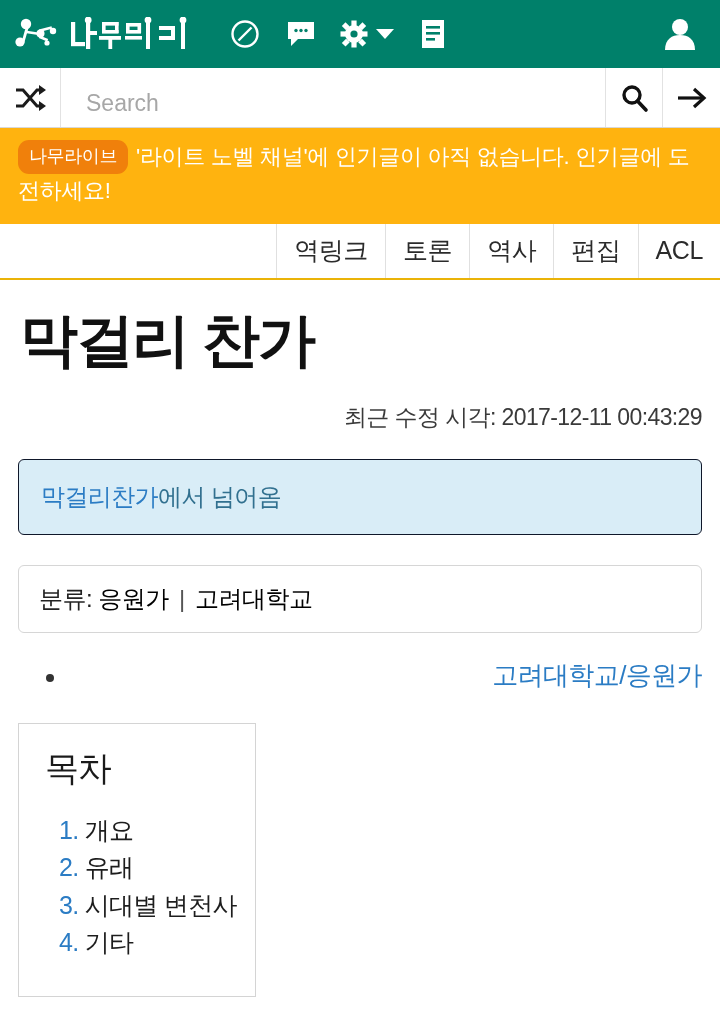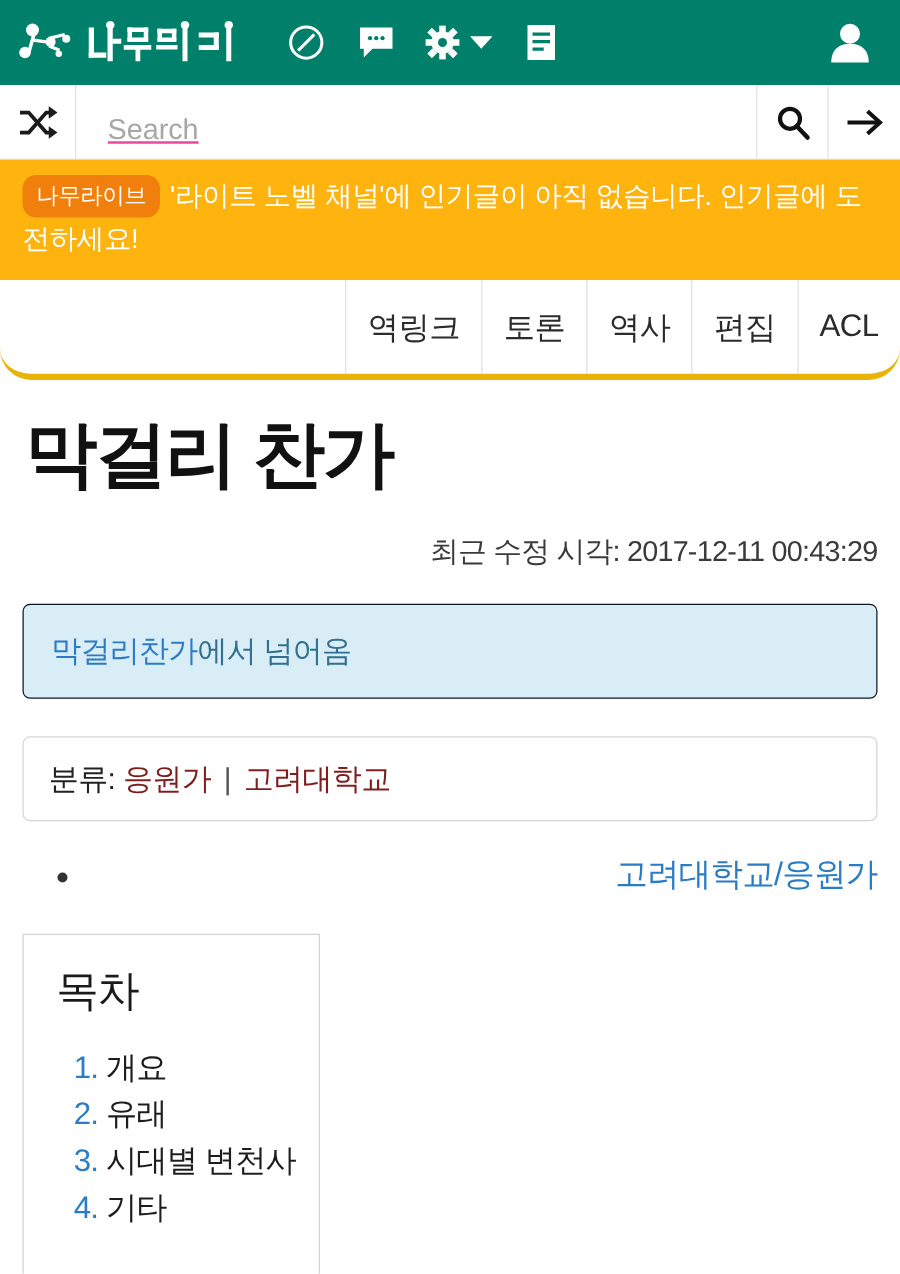--- a/index.html
+++ b/index.html
@@ -86,23 +86,22 @@
     align-items: center;
   }
   .search-field input {
     width: 100%;
     height: 100%;
     border: 0;
     outline: none;
     background: transparent;
     font-family: "Liberation Sans", "DejaVu Sans", sans-serif;
     font-size: 23px;
-    color: #ec4899;
+    color: #404040;
     padding: 12px 0 0 25px;
-    text-decoration: underline;
   }
   .search-field input::placeholder { color: #a7a7a7; }
   .search-go, .search-mag {
     width: 57px;
     display: flex;
     align-items: center;
     justify-content: center;
     cursor: pointer;
   }
   .search-mag { border-right: 1px solid #e2e2e2; }
@@ -125,24 +124,23 @@
     border-radius: 11px;
     padding: 3px 11px 4px;
     margin-right: 8px;
     vertical-align: 2px;
     letter-spacing: -0.4px;
   }
 
   
   .tabrow {
     display: flex;
-    height: 80px;
+    height: 56px;
     background: #ffffff;
-    border-bottom: 5px solid #eab308;
-    border-radius: 25px;
+    border-bottom: 2px solid #eab308;
   }
   .tab-spacer { flex: 1; }
   .tab {
     min-width: 82px;
     border-left: 1px solid #e0e0e0;
     display: flex;
     align-items: center;
     justify-content: center;
     font-size: 25px;
     color: #2b2b2b;
@@ -184,21 +182,21 @@
 
   .category-box {
     margin-top: 30px;
     border: 1px solid #d6d6d6;
     border-radius: 6px;
     padding: 17px 20px;
     font-size: 24px;
     letter-spacing: -0.5px;
     color: #222;
   }
-  .cat-link { color: #7f1d1d; cursor: pointer; }
+  .cat-link { color: #000000; cursor: pointer; }
   .cat-sep { color: #555; padding: 0 4px; }
 
   .bullet-list {
     margin: 26px 0 0 0;
     padding-left: 50px;
     list-style: none;
   }
   .bullet-list li {
     position: relative;
     font-size: 26px;

